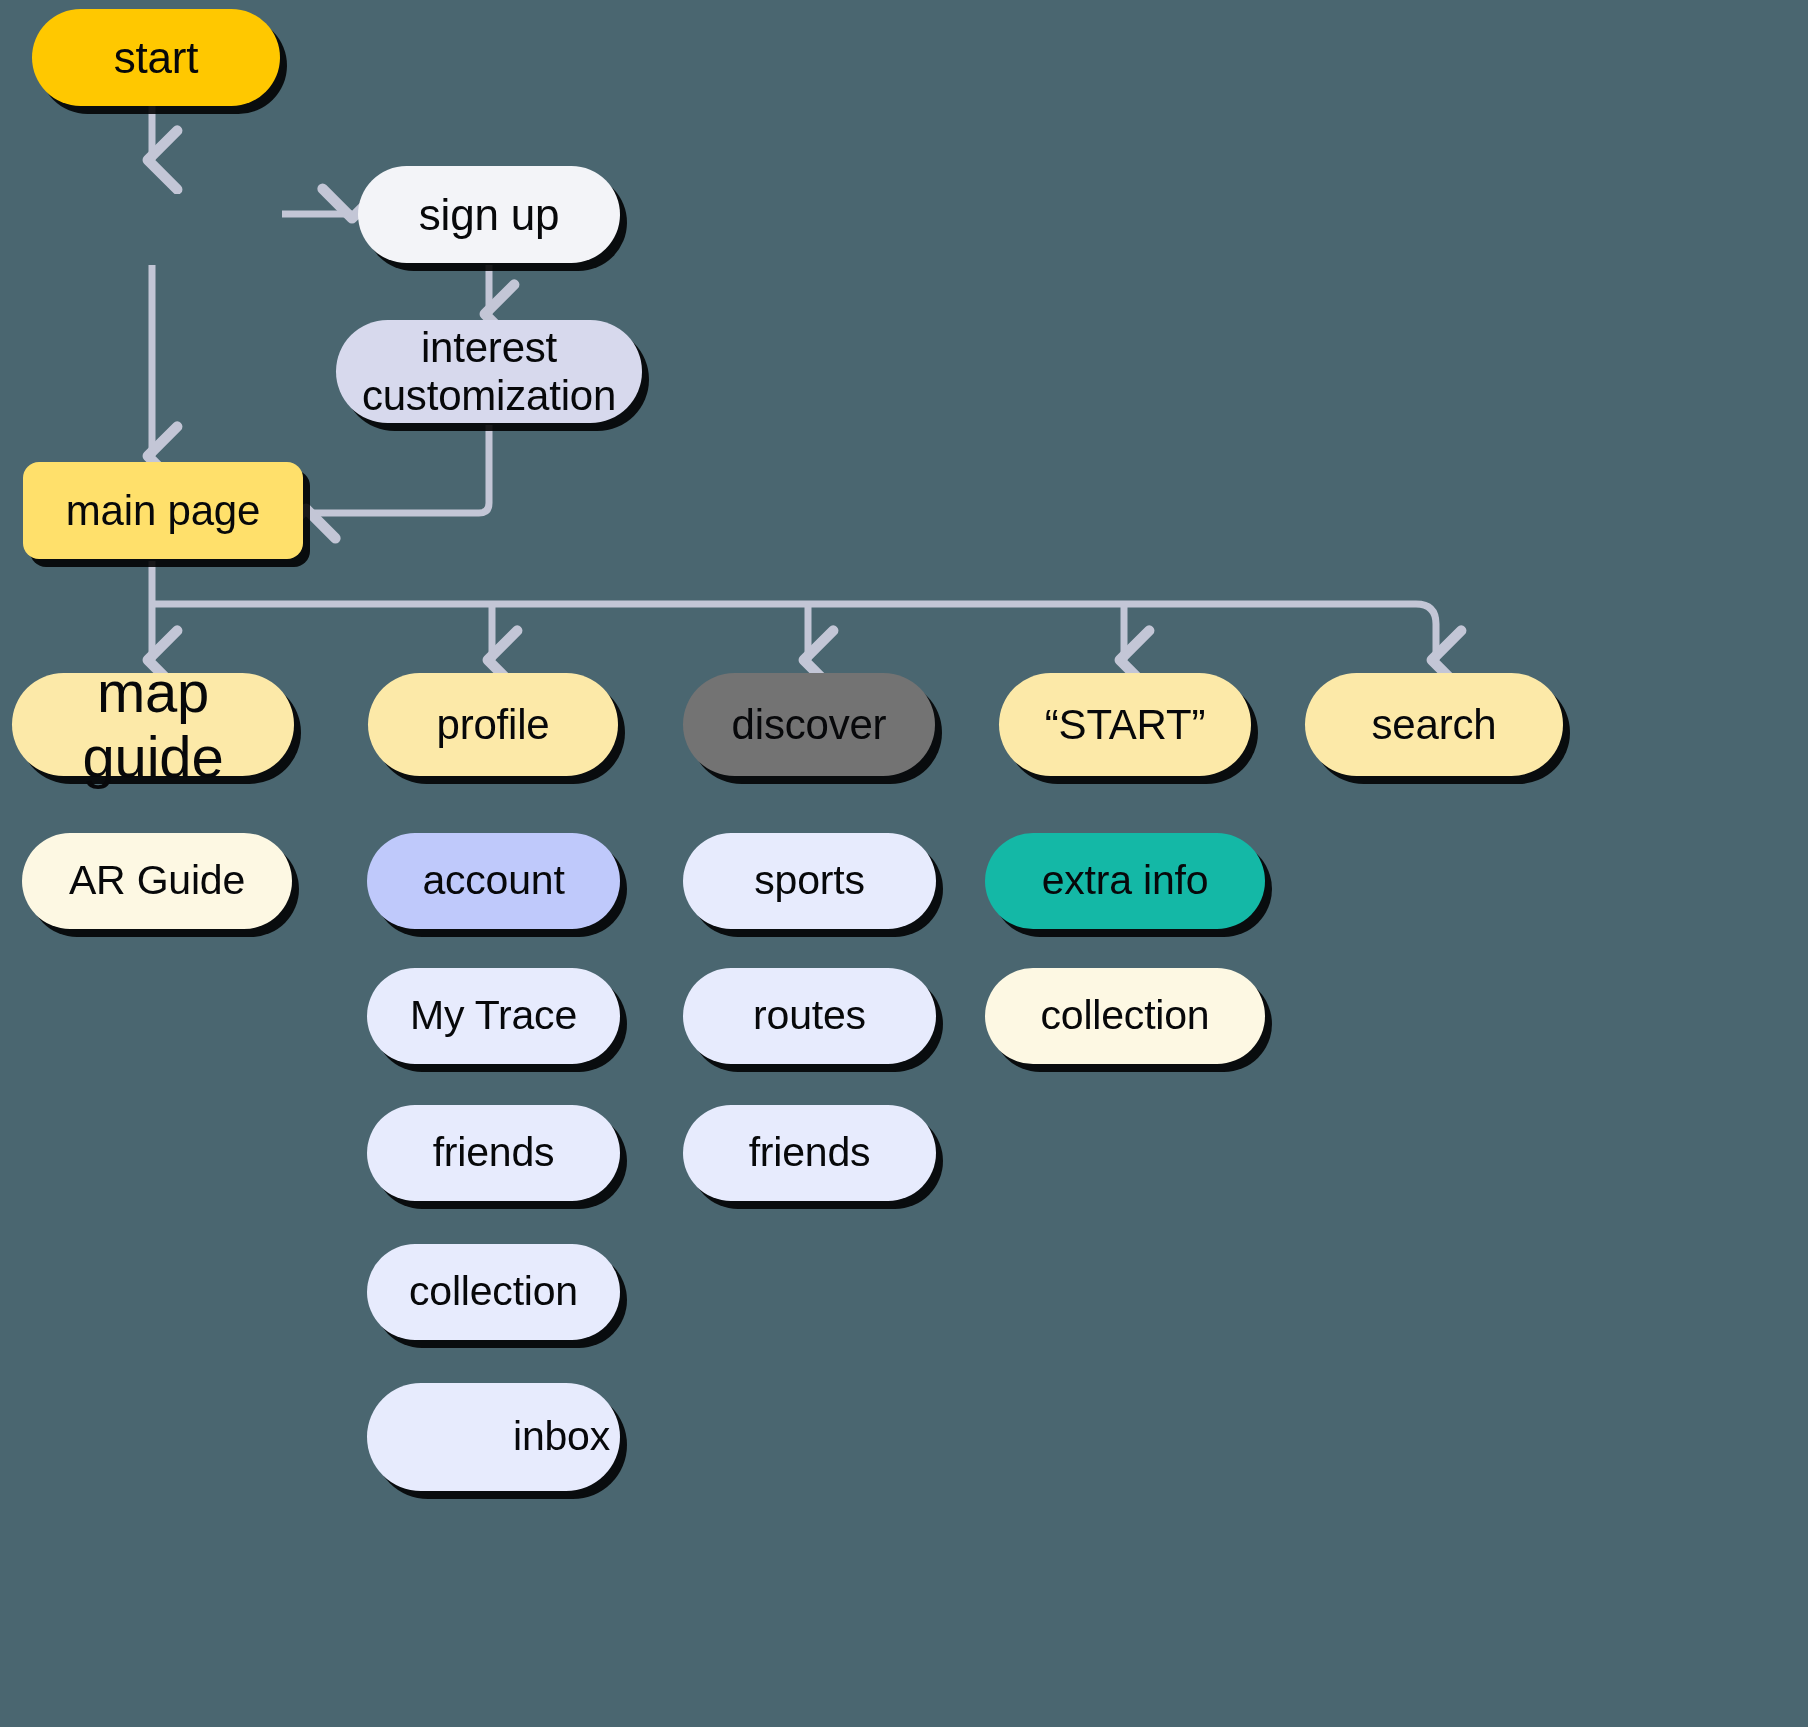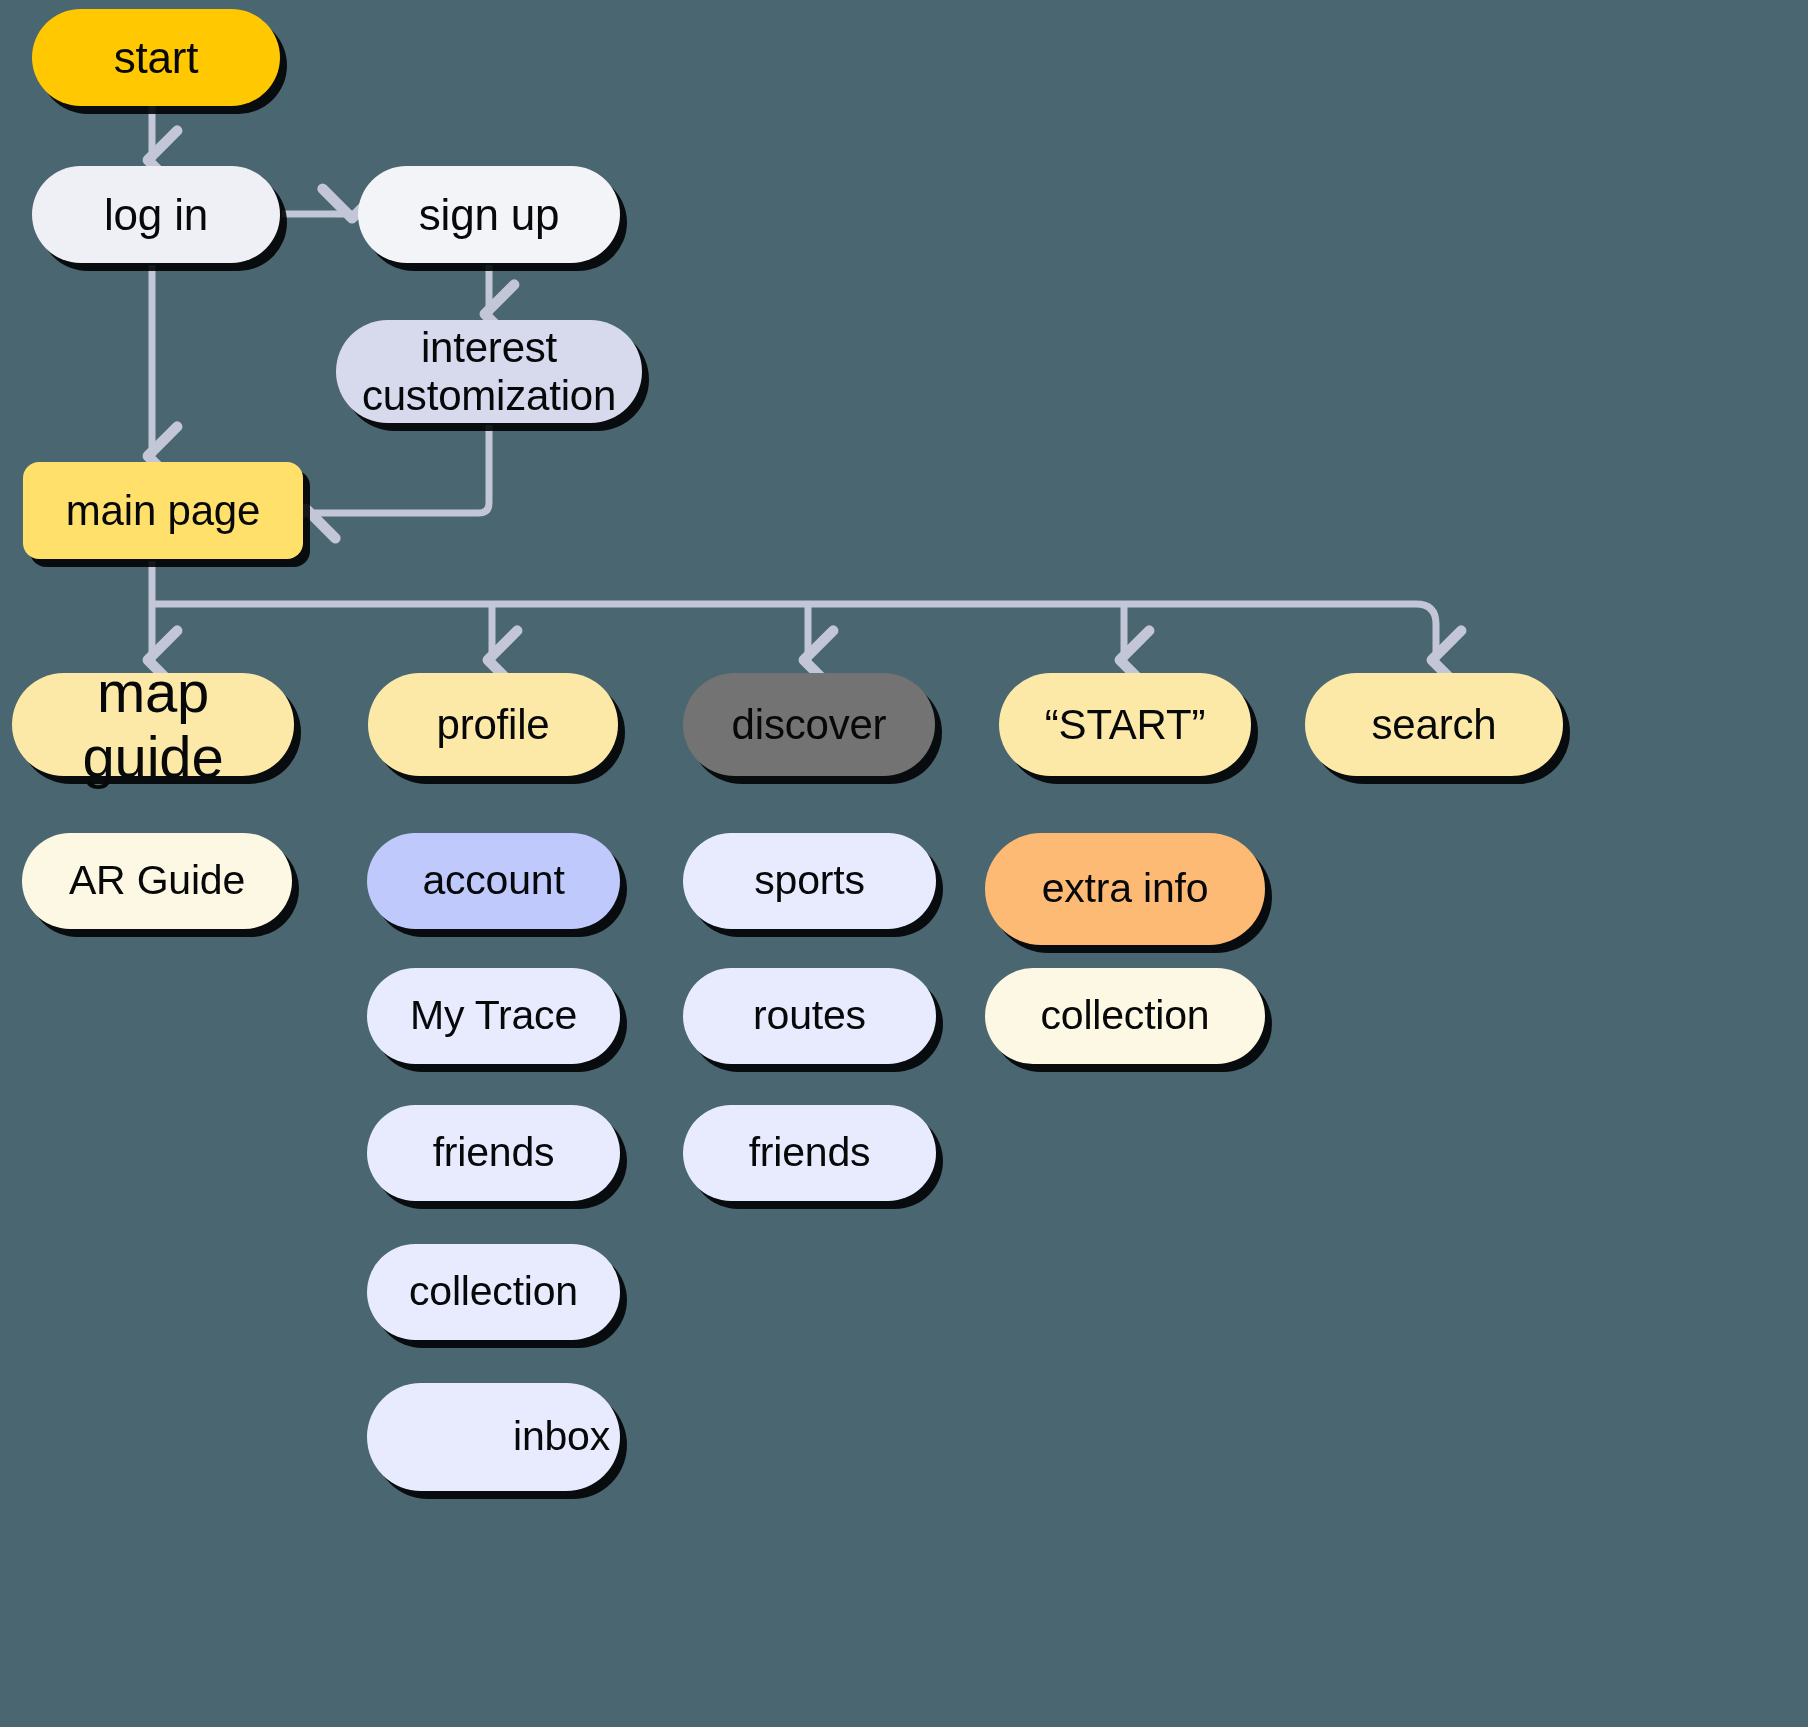--- a/index.html
+++ b/index.html
@@ -82,23 +82,20 @@
       <path d="M152,604 L152,660" marker-end="url(#ah)"></path>
       <path d="M492,604 L492,660" marker-end="url(#ah)"></path>
       <path d="M808,604 L808,660" marker-end="url(#ah)"></path>
       <path d="M1124,604 L1124,660" marker-end="url(#ah)"></path>
     </g>
   </svg>
 
   <div class="node" style="left: 32px; top: 9px; width: 248px; height: 97px; background: rgb(255, 200, 0); color: rgb(7, 8, 10); font-size: 44px;">
       <span class="lbl">start</span>
     </div>
-  <div class="node" style="left: 32px; top: 166px; width: 248px; height: 97px; background: rgb(239, 240, 245); color: rgb(7, 8, 10); font-size: 44px;">
-      <span class="lbl">log in</span>
-    </div>
   <div class="node" style="left: 358px; top: 166px; width: 262px; height: 97px; background: rgb(243, 244, 248); color: rgb(7, 8, 10); font-size: 44px;">
       <span class="lbl">sign up</span>
     </div>
   <div class="node" style="left: 336px; top: 320px; width: 306px; height: 103px; background: rgb(215, 217, 237); color: rgb(7, 8, 10); font-size: 42px;">
       <span class="lbl">interest
 customization</span>
     </div>
   <div class="node rect" style="left: 12px; top: 462px; width: 280px; height: 97px; background: rgb(255, 224, 107); color: rgb(7, 8, 10); font-size: 42px; margin-left: 11px;">
       <span class="lbl">main page</span>
     </div>
@@ -137,20 +134,20 @@
     </div>
   <div class="node" style="left: 683px; top: 833px; width: 253px; height: 96px; background: rgb(231, 235, 253); color: rgb(7, 8, 10); font-size: 41px;">
       <span class="lbl">sports</span>
     </div>
   <div class="node" style="left: 683px; top: 968px; width: 253px; height: 96px; background: rgb(231, 235, 253); color: rgb(7, 8, 10); font-size: 41px;">
       <span class="lbl">routes</span>
     </div>
   <div class="node" style="left: 683px; top: 1105px; width: 253px; height: 96px; background: rgb(231, 235, 253); color: rgb(7, 8, 10); font-size: 41px;">
       <span class="lbl">friends</span>
     </div>
-  <div class="node" style="left: 985px; top: 833px; width: 280px; height: 112px; background: #fdba74; color: rgb(7, 8, 10); font-size: 41px; text-align: center;">
+  <div class="node" style="left: 985px; top: 833px; width: 280px; height: 96px; background: #14b8a6; color: rgb(7, 8, 10); font-size: 41px; text-align: center;">
       <span class="lbl">extra info</span>
     </div>
   <div class="node" style="left: 985px; top: 968px; width: 280px; height: 96px; background: rgb(253, 248, 227); color: rgb(7, 8, 10); font-size: 41px;">
       <span class="lbl">collection</span>
     </div>
 
 </div>
 
 </body></html>

